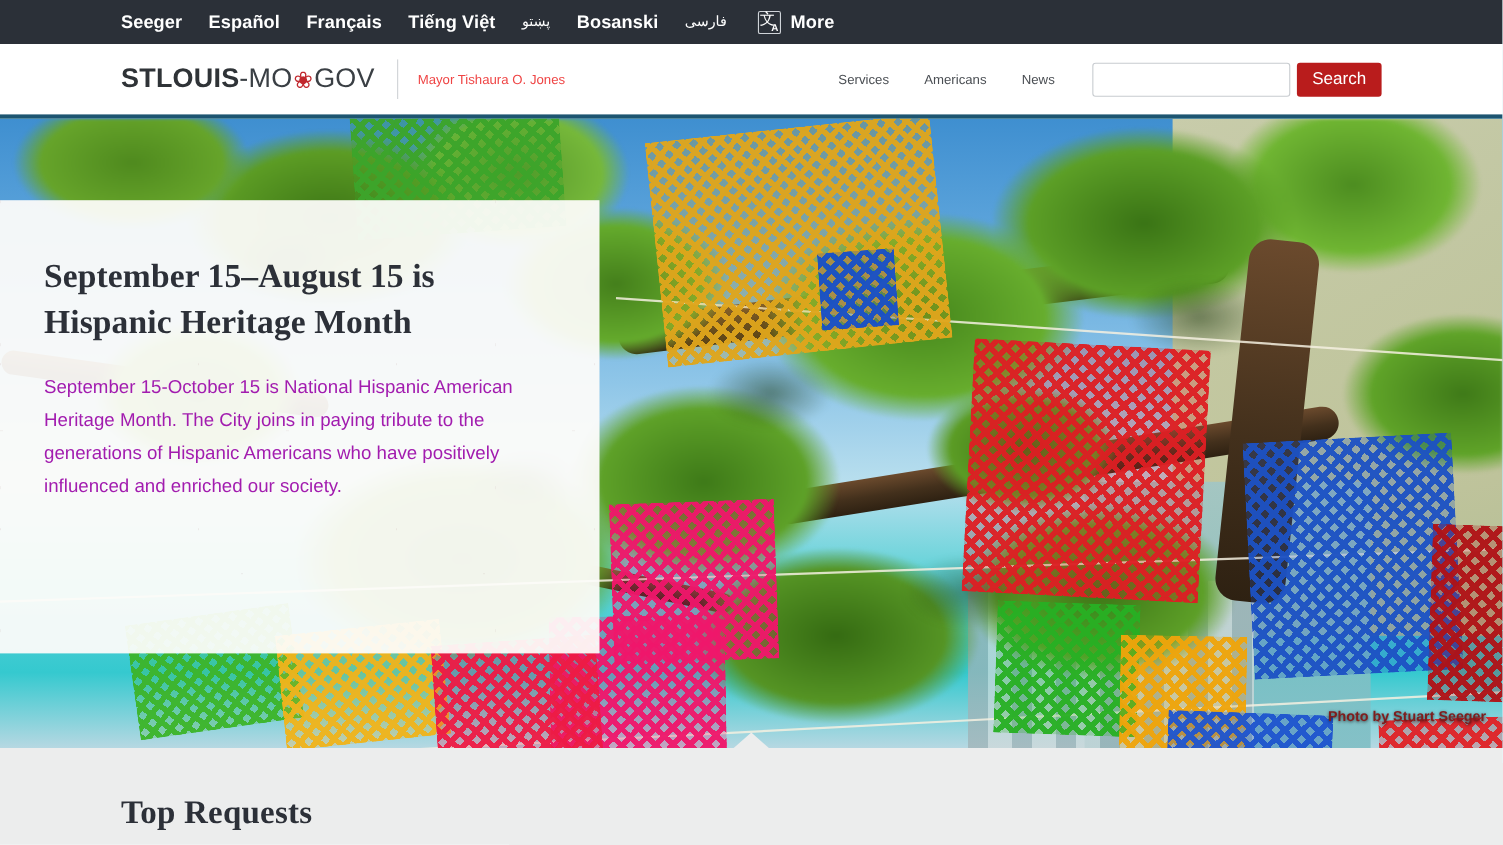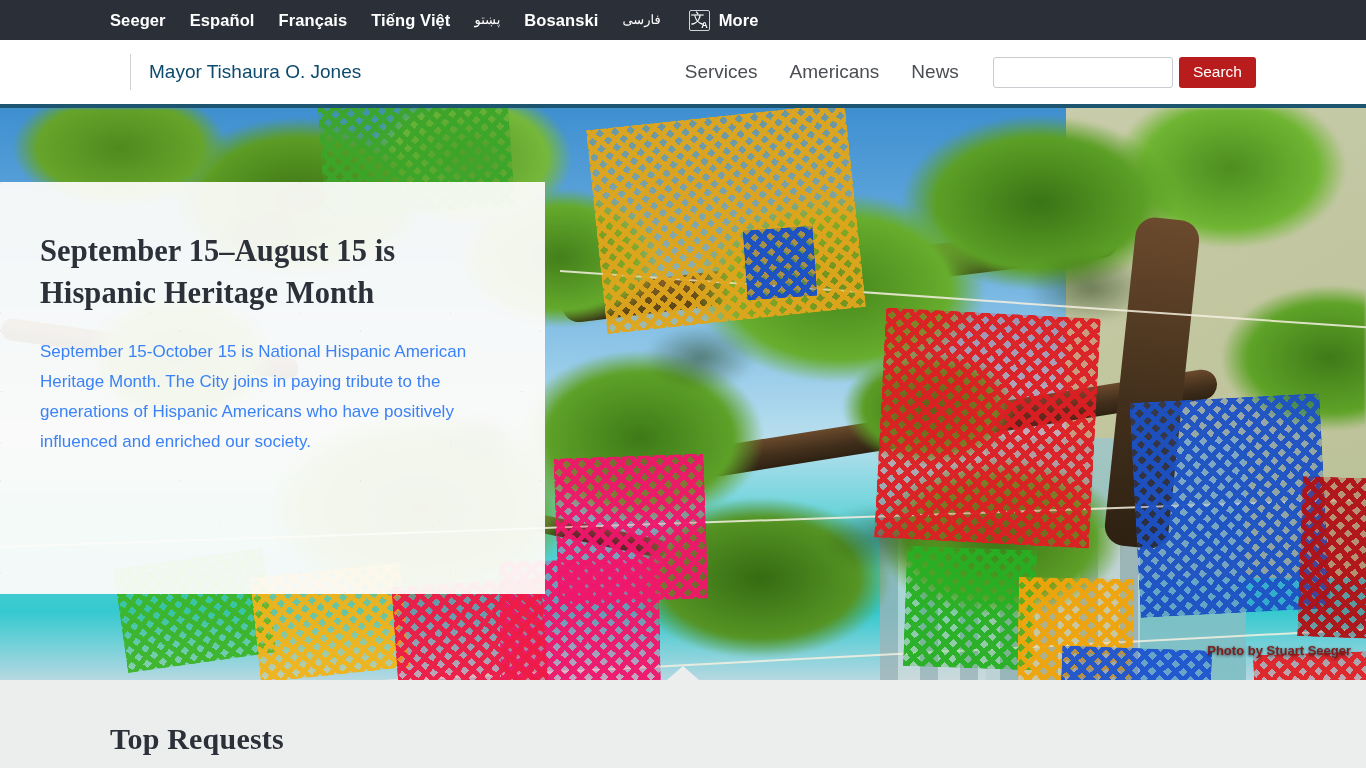--- a/index.html
+++ b/index.html
@@ -106,33 +106,33 @@
     vertical-align: -1px;
     padding: 0 1px;
   }
   .brand-divider {
     width: 1px;
     height: 36px;
     background: #cfd2d5;
     margin: 0 18px 0 20px;
   }
   .mayor {
-    font-size: 19px;
-    color: #0c4a6e;
+    font-size: 12px;
+    color: #ef4444;
     white-space: nowrap;
   }
   .header-spacer { flex: 1; }
   .main-nav {
     display: flex;
     align-items: center;
     gap: 32px;
     margin-right: 34px;
   }
   .nav-link {
-    font-size: 19px;
+    font-size: 12px;
     color: #4a4e53;
     text-decoration: none;
     white-space: nowrap;
     cursor: pointer;
   }
   .search-form {
     display: flex;
     align-items: stretch;
     gap: 6px;
   }
@@ -330,21 +330,21 @@
     font-size: 30.5px;
     font-weight: bold;
     line-height: 1.37;
     color: #2c3038;
     letter-spacing: .1px;
     margin-bottom: 22px;
   }
   .hero-text {
     font-size: 17px;
     line-height: 1.765;
-    color: #3b82f6;
+    color: #a21caf;
     margin-bottom: 32px;
   }
   .hero-btn {
     display: inline-block;
     background: #1d5571;
     color: #ffffff;
     font-size: 17px;
     padding: 14px 21px;
     border: none;
     border-radius: 4px;
@@ -401,20 +401,23 @@
         <span class="g2">A</span>
       </span>
       <span class="lang-link">More</span>
     </div>
   </div>
 </div>
 
 <header class="site-header">
   <div class="header-inner">
 
+    <a class="brand">
+      <span class="brand-mark"><span class="b">STLOUIS</span><span class="l">-MO</span><span class="fleur">❀</span><span class="l">GOV</span></span>
+    </a>
 
     <div class="brand-divider"></div>
 
     <div class="mayor">Mayor Tishaura O. Jones</div>
 
     <div class="header-spacer"></div>
 
     <nav class="main-nav">
       <a class="nav-link">Services</a>
       <a class="nav-link">Americans</a>

